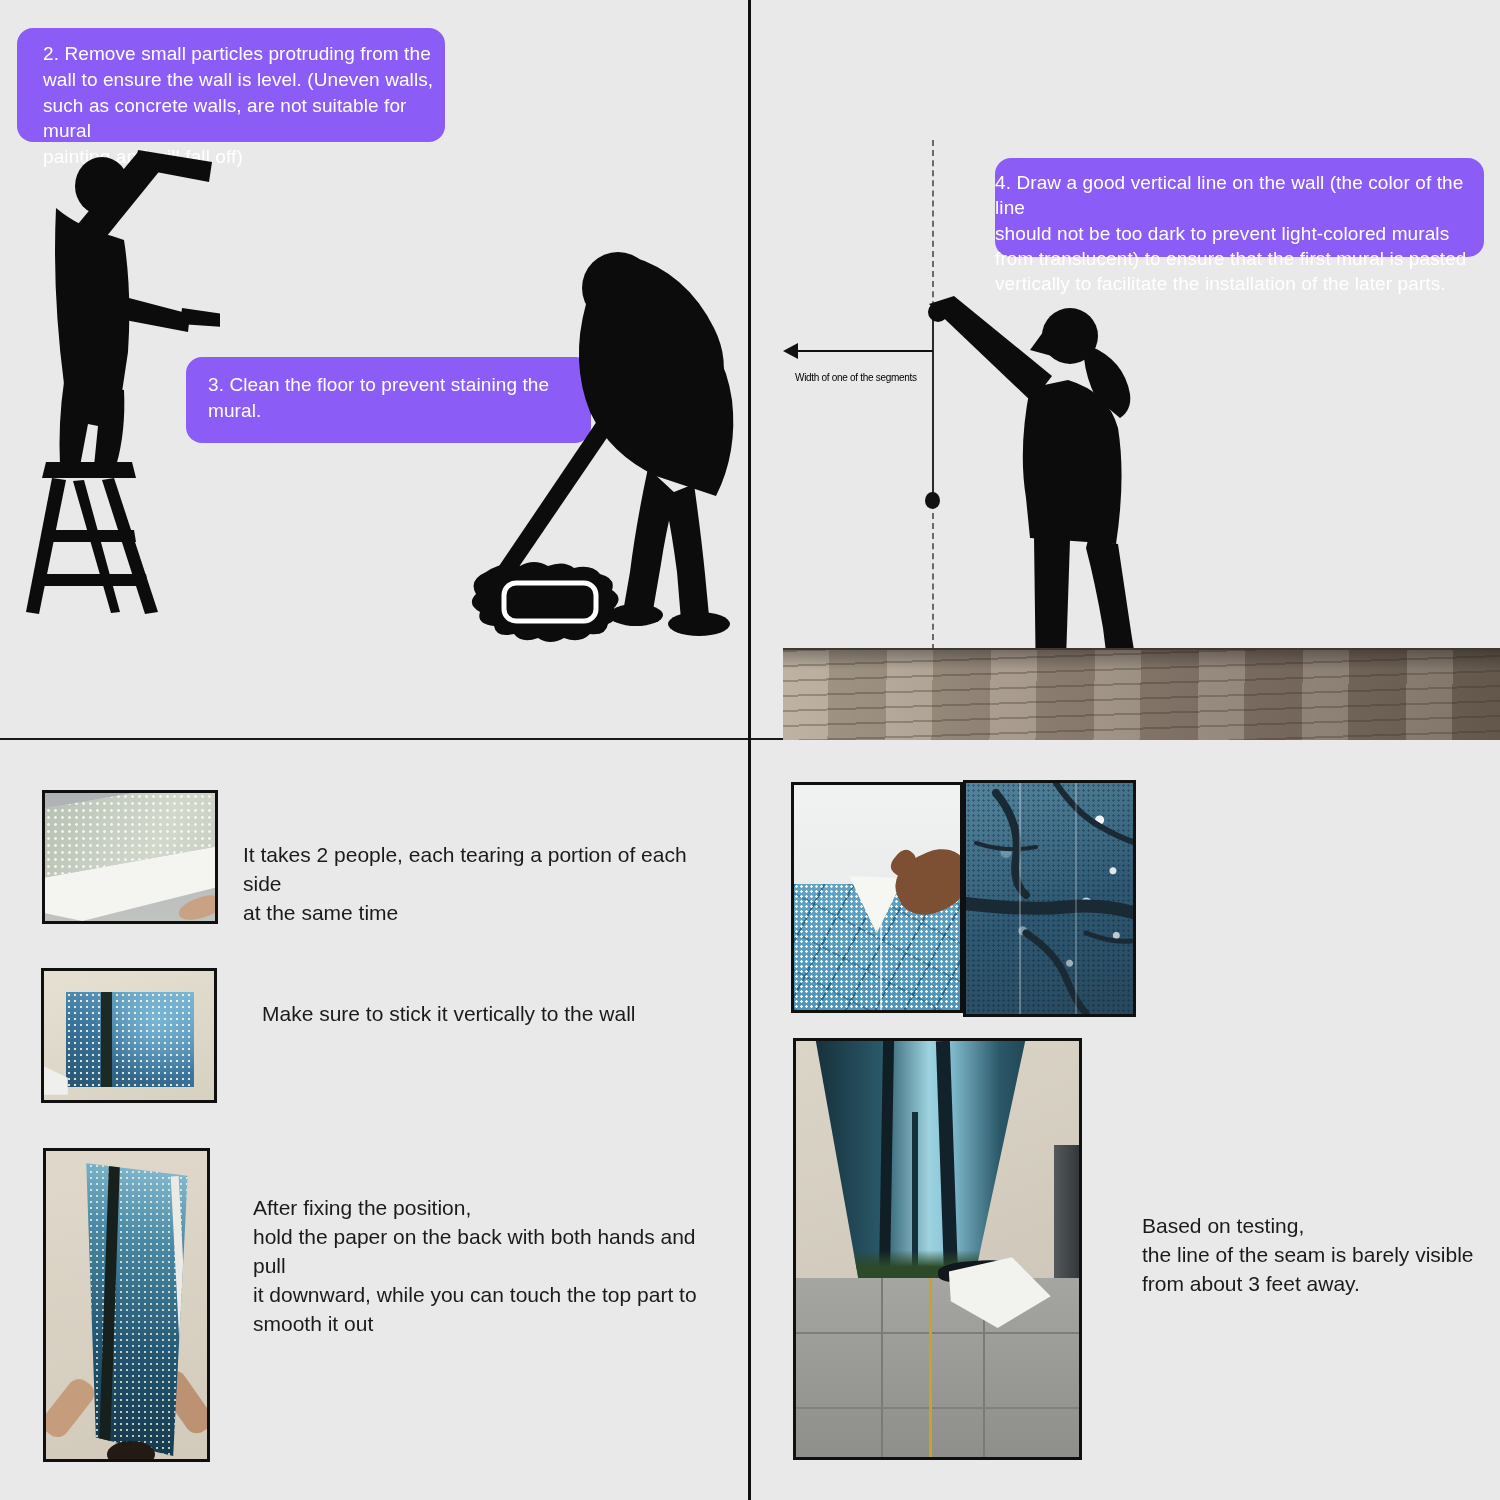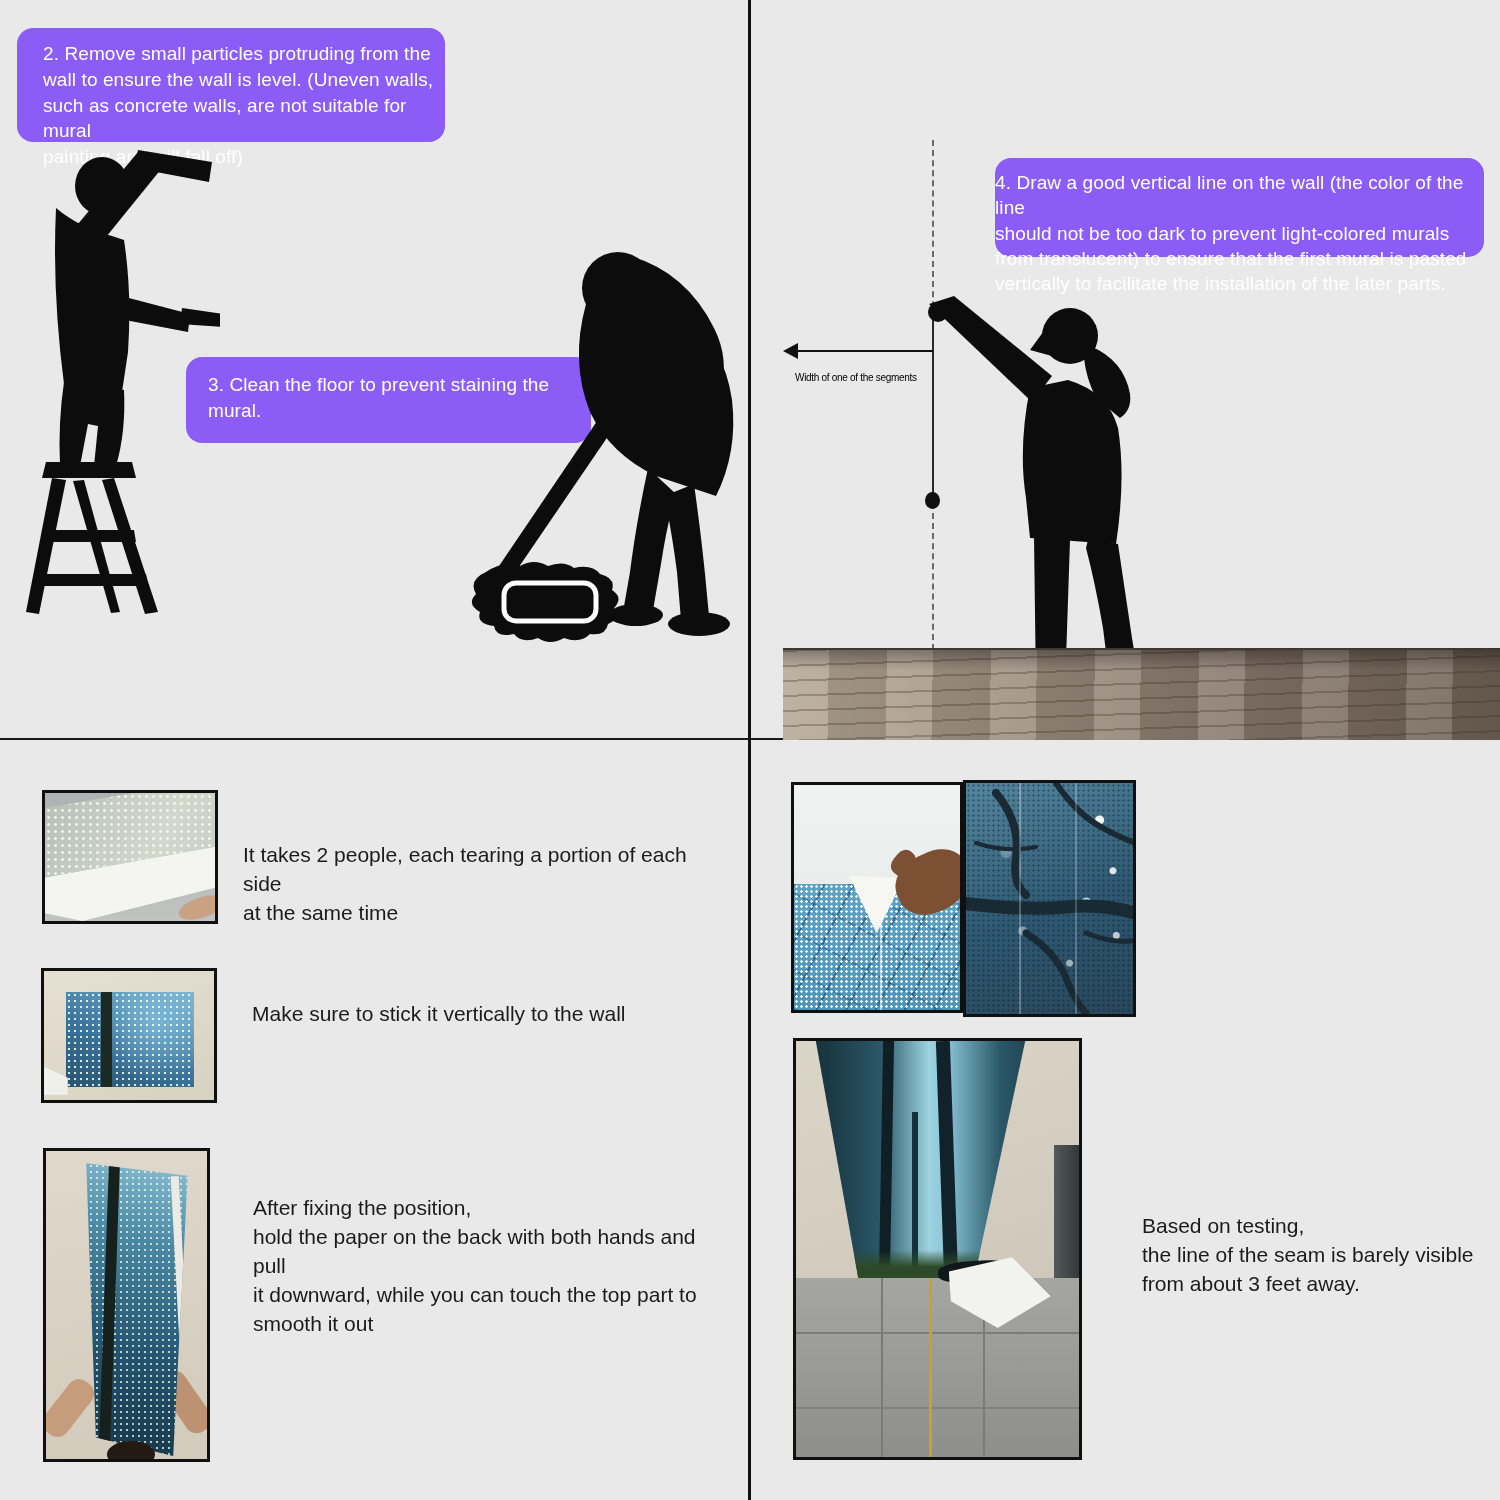--- a/index.html
+++ b/index.html
@@ -251,21 +251,21 @@
   <div class="abs caption pre" style="left:243px;top:808px;width:460px;margin-top:33px;">It takes 2 people, each tearing a portion of each side
  at the same time</div>
 
   <div class="abs photo photo2">
     <div class="abs p2-wall"></div>
     <div class="abs p2-mural">
       <div class="abs p2-trunk"></div>
     </div>
     <div class="abs p2-paper"></div>
   </div>
-  <div class="abs caption pre" style="left:252px;top:1000px;width:440px;">Make sure to stick it vertically to the wall</div>
+  <div class="abs caption pre" style="left:262px;top:1000px;width:440px;">Make sure to stick it vertically to the wall</div>
 
   <div class="abs photo photo3">
     <div class="abs p3-wall"></div>
     <div class="abs p3-arm-l"></div>
     <div class="abs p3-arm-r"></div>
     <div class="abs p3-panel">
       <div class="abs p3-trunk"></div>
       <div class="abs p3-edge"></div>
     </div>
     <div class="abs p3-hair"></div>

